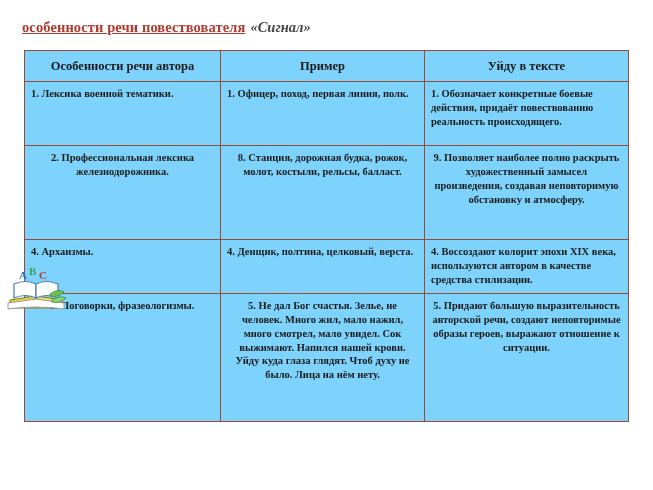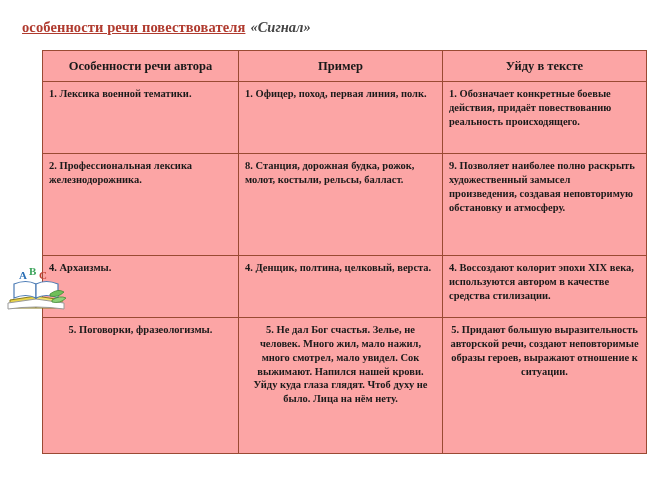--- a/index.html
+++ b/index.html
@@ -44,28 +44,27 @@
     color: #444444;
     margin-left: 5px;
   }
   table.main-table {
     position: absolute;
     left: 24px;
     top: 50px;
     width: 604px;
     border-collapse: collapse;
     table-layout: fixed;
-    background: #fca5a5;
-    margin-left: 18px;
+    background: #7dd3fc;
   }
   table.main-table th,
   table.main-table td {
     border: 1px solid #9a4a33;
     vertical-align: top;
-    padding: 5px 6px 12px 6px;
+    padding: 5px 6px 4px 6px;
     font-family: "Liberation Serif", serif;
     color: #1a1a1a;
   }
   table.main-table thead th {
     text-align: center;
     font-size: 12.5px;
     font-weight: bold;
     padding: 6px 4px 6px 4px;
     height: 18px;
     vertical-align: middle;
@@ -73,21 +72,21 @@
   table.main-table tbody td {
     font-size: 10.5px;
     line-height: 1.32;
     font-weight: bold;
   }
   col.c1 { width: 196px; }
   col.c2 { width: 204px; }
   col.c3 { width: 204px; }
   
   tr.r1 td { height: 54px; }
-  tr.r2 td { height: 84px; }
+  tr.r2 td { height: 84px; text-align: center; }
   tr.r3 td { height: 56px; }
   tr.r4 td { height: 44px; font-family: Liberation Serif, serif; }
   tr.r5 td { height: 118px; text-align: center; }
 
   
   .abc-icon {
     position: absolute;
     left: 6px;
     bottom: 34px;
     width: 62px;

